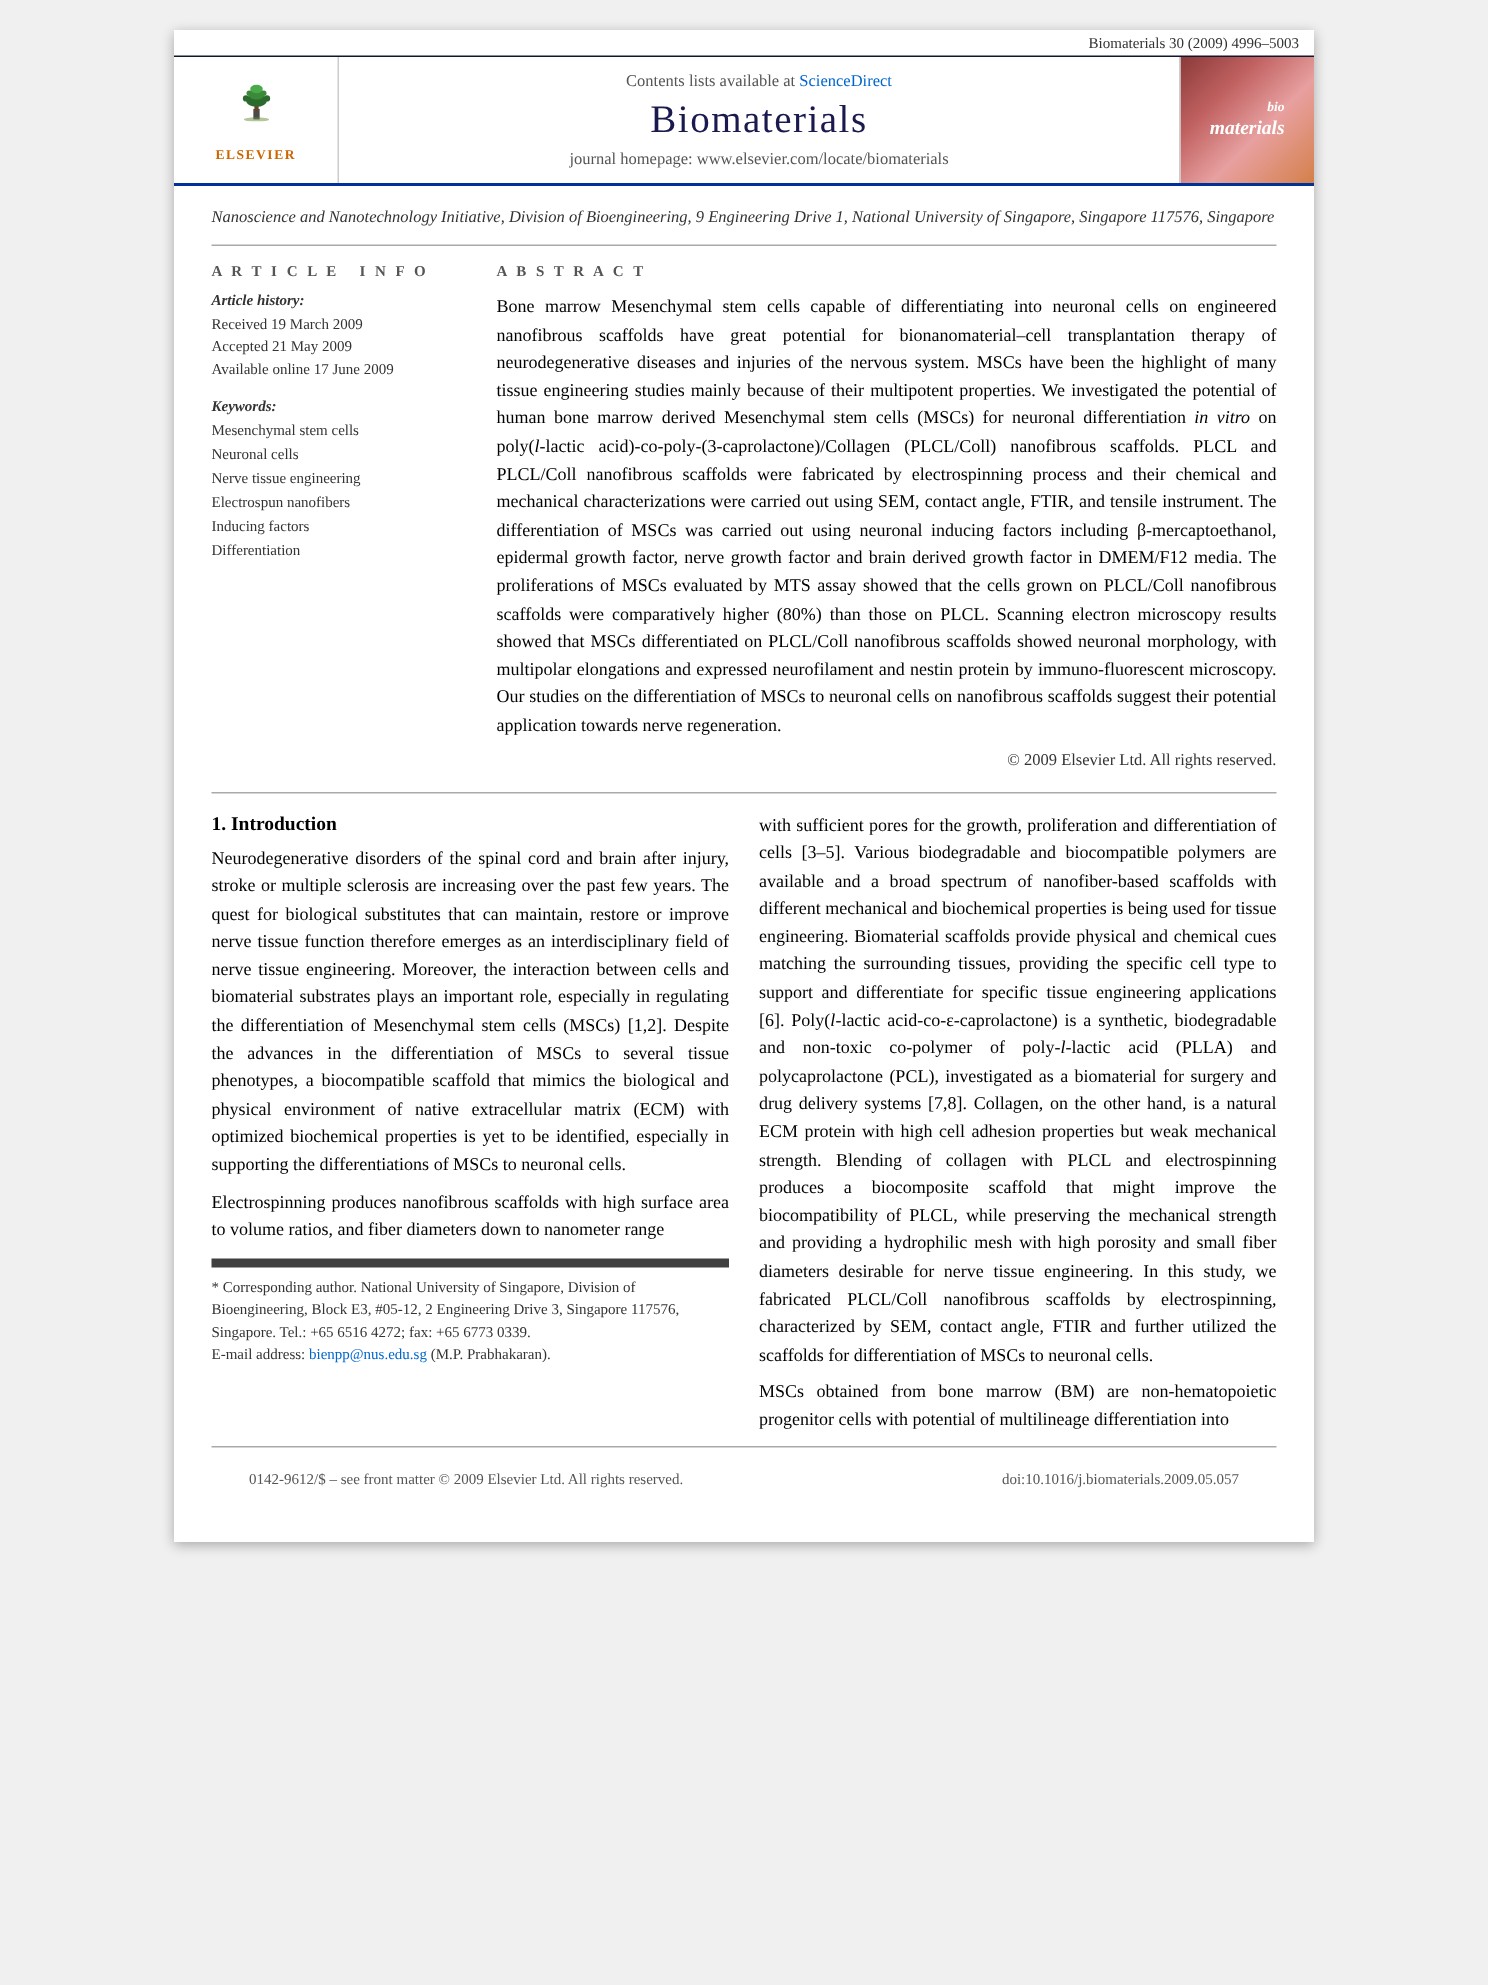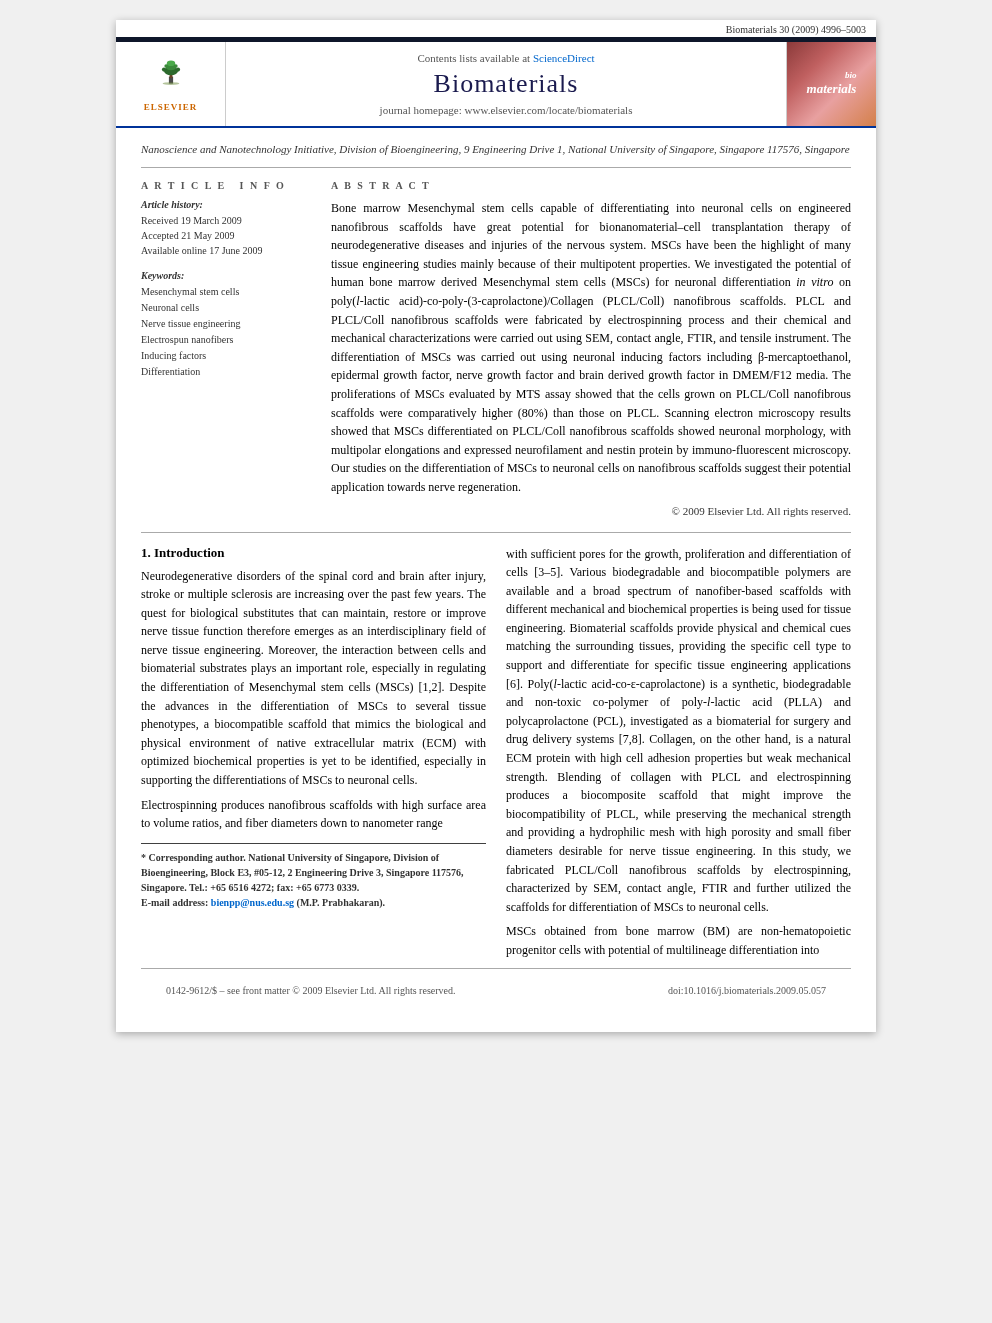--- a/index.html
+++ b/index.html
@@ -17,21 +17,21 @@
       width: 760px;
       padding: 0;
       box-shadow: 0 2px 8px rgba(0,0,0,0.3);
     }
     
     .journal-top-bar {
       text-align: right;
       font-size: 10px;
       color: #333;
       padding: 4px 10px 2px 10px;
-      border-bottom: 5px solid #0f172a;
+      border-bottom: 1px solid #0f172a;
     }
     
     .journal-header {
       display: flex;
       align-items: stretch;
       border-bottom: 2px solid #003399;
     }
     .journal-header-left {
       width: 110px;
       min-width: 110px;
@@ -212,27 +212,26 @@
       line-height: 1.55;
       color: #000;
       text-align: justify;
       margin-bottom: 8px;
     }
     .body-text p {
       margin-bottom: 6px;
     }
     .italic { font-style: italic; }
     .footnote-area {
-      border-top: 1px solid #404040;
+      border-top: 6px solid #404040;
       margin-top: 10px;
       padding-top: 6px;
       font-size: 10px;
       color: #333;
       line-height: 1.5;
-      font-weight: bold;
     }
     .footer-bar {
       border-top: 1px solid #aaa;
       padding: 16px 25px;
       font-size: 10px;
       color: #555;
       display: flex;
       justify-content: space-between;
     }
     .blue-link { color: #0066cc; }

